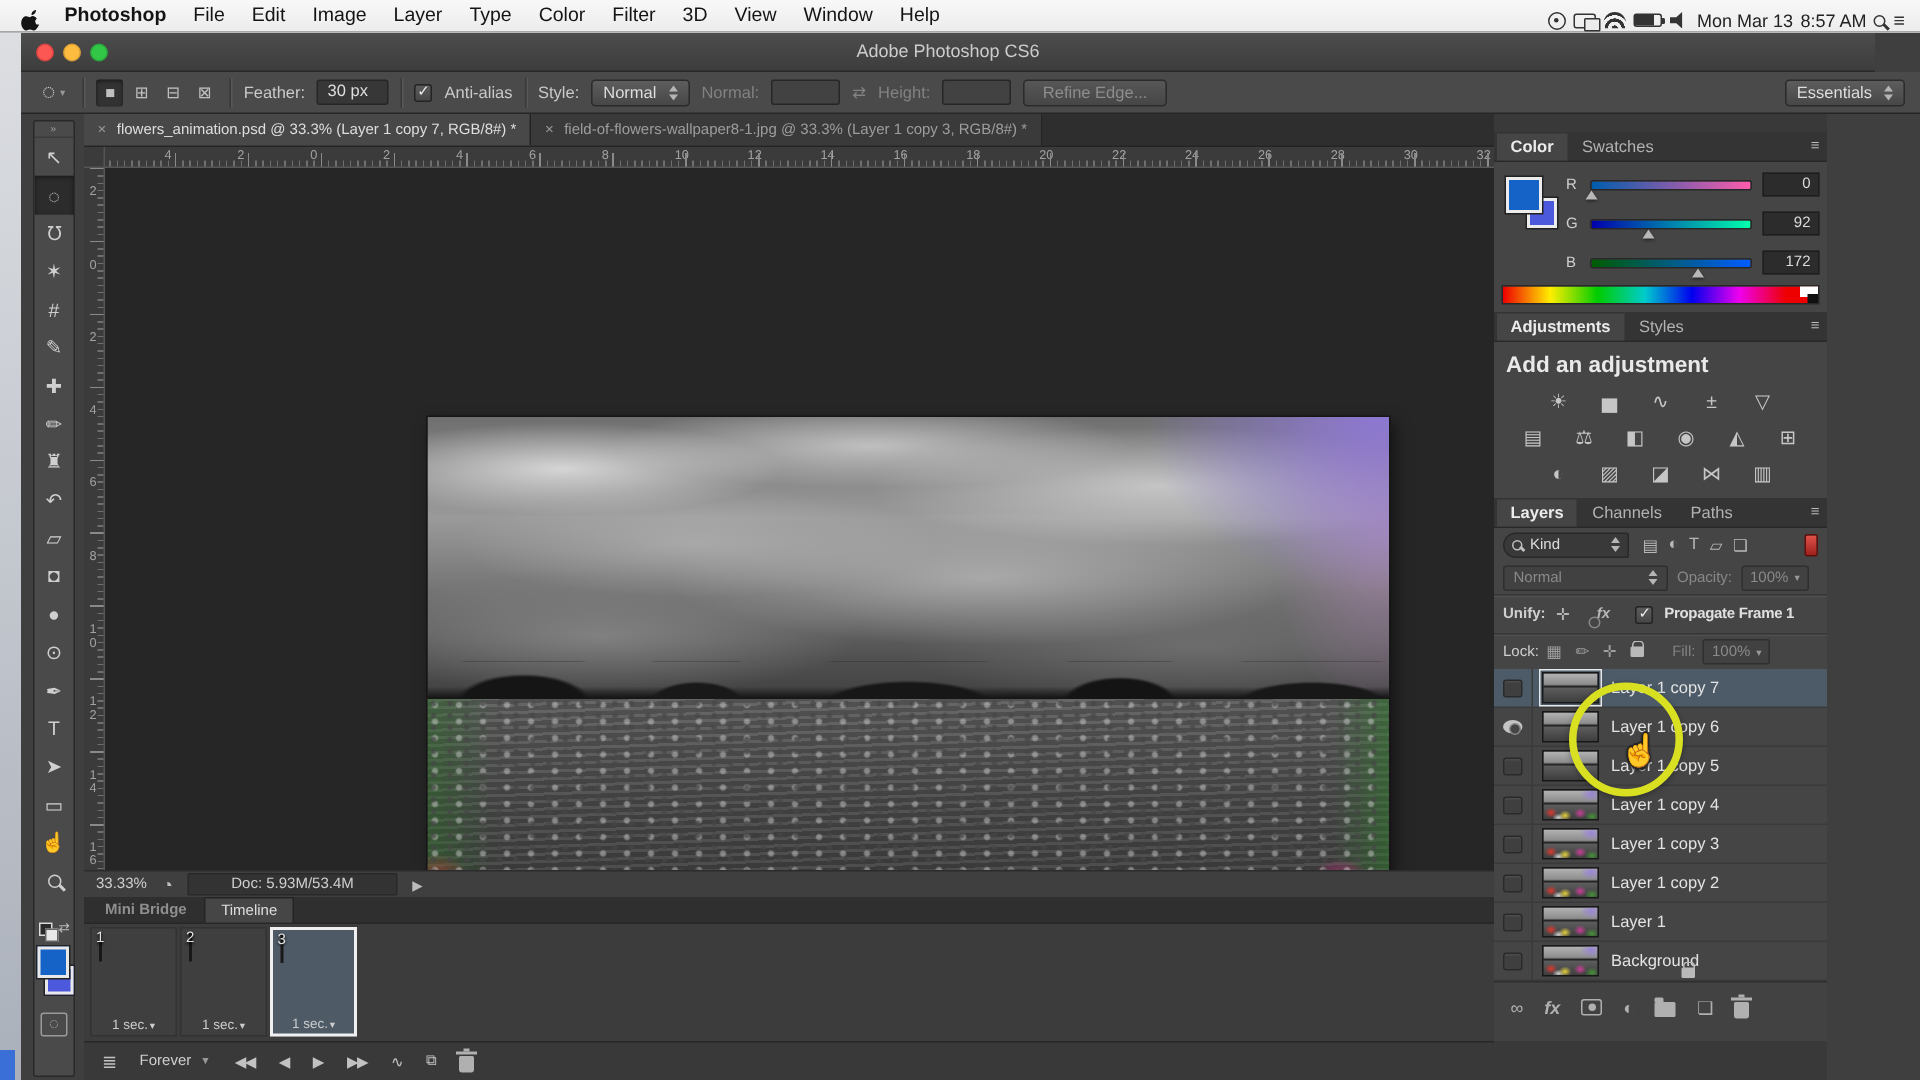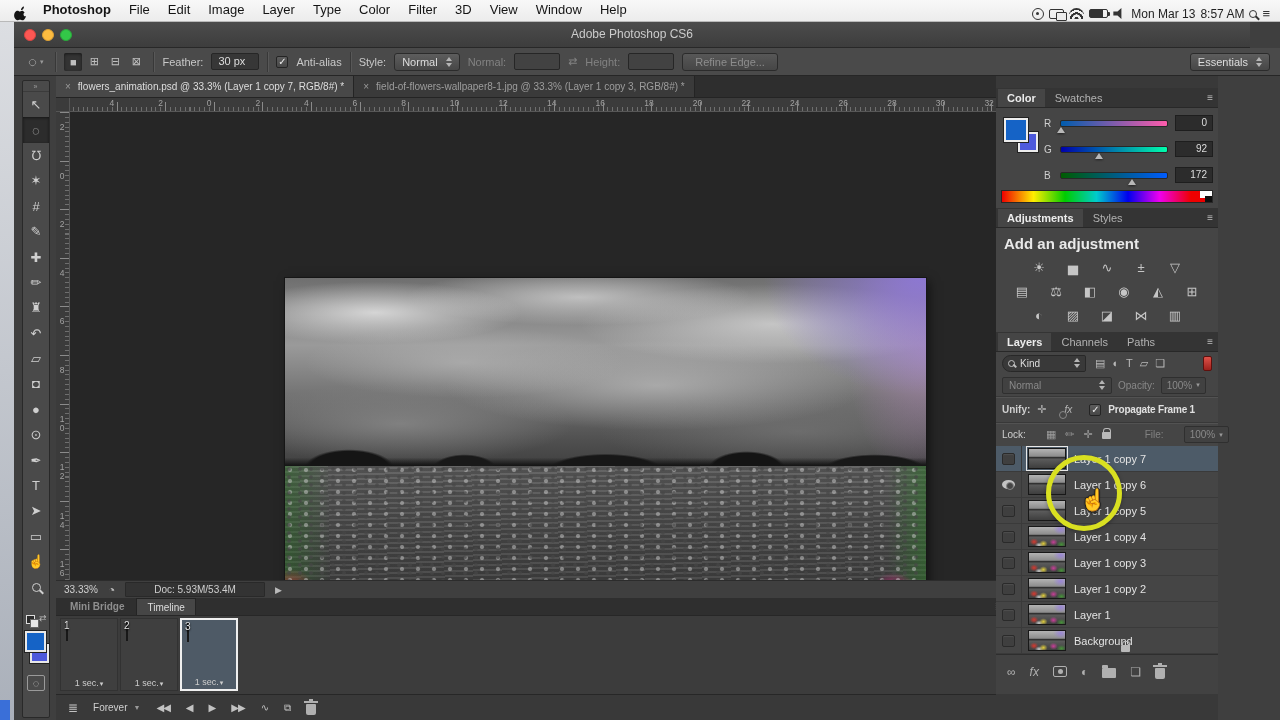--- a/index.html
+++ b/index.html
@@ -205,24 +205,24 @@
 #kind-label{font-size:10px;color:#ddd;flex:1}
 #kicons{display:flex;gap:7px;margin-left:5px}
 .kicon{font-size:11px;color:#b8b8b8}
 #red-toggle{margin-left:auto;width:9px;height:15px;background:linear-gradient(#e0524a,#9e211c);border:1px solid #5f100d;border-radius:2px}
 #blend-row{height:22px;gap:6px;color:#888;font-size:10px}
 #blend-dd{width:110px;height:17px;background:#414141;border:1px solid #2f2f2f;border-radius:2px;display:flex;align-items:center;padding:0 6px;color:#8a8a8a;font-size:10px}
 .gbox{height:17px;background:#414141;border:1px solid #2f2f2f;border-radius:2px;display:inline-flex;align-items:center;gap:4px;padding:0 5px;color:#8a8a8a;font-size:10px}
 #unify-row{height:26px;gap:7px;border-top:1px solid #383838;box-shadow:inset 0 1px 0 #525252}
 #unify-label{font-size:10px;font-weight:bold;color:#cfcfcf}
 .uicon{font-size:11px;color:#b5b5b5}
-.fx{font-style:italic;font-weight:normal;font-size:10px;color:#b5b5b5}
+.fx{font-style:italic;font-weight:bold;font-size:10px;color:#b5b5b5}
 #prop-check{margin-left:10px}
 #prop-label{font-size:10px;font-weight:bold;color:#e0e0e0;letter-spacing:-0.2px}
-#lock-row{height:24px;gap:20px;border-top:1px solid #383838;box-shadow:inset 0 1px 0 #525252}
+#lock-row{height:24px;gap:5px;border-top:1px solid #383838;box-shadow:inset 0 1px 0 #525252}
 #lock-label{font-size:10px;color:#cfcfcf}
 .lik{font-size:11px;color:#9d9d9d}
 #fill-label{margin-left:14px}
 #layers-list{background:#454545}
 .lrow{height:26px;display:flex;align-items:center;border-bottom:1px solid #3a3a3a;background:#454545;position:relative}
 .lrow.sel{background:#4d5b68}
 .viscell{width:26px;height:100%;display:flex;align-items:center;justify-content:center;border-right:1px solid #3a3a3a;flex:none}
 .visbox{width:13px;height:12px;background:#3f3f3f;border:1px solid #2a2a2a;border-radius:2px;box-shadow:inset 0 1px 1px rgba(255,255,255,.08)}
 .eye{width:13px;height:9px;background:#c4c4c4;border-radius:50%;position:relative}
 .eye::after{content:"";position:absolute;left:3.5px;top:1.5px;width:6px;height:6px;background:#454545;border:1px solid #888;border-radius:50%}
@@ -619,21 +619,21 @@
     </div>
 
     <div class="lbar" id="lock-row">
       <span id="lock-label">Lock:</span>
       <span id="lock-icons" style="display:flex;gap:9px;align-items:center">
           <span class="lik">▦</span>
           <span class="lik">✏</span>
           <span class="lik">✛</span>
           <span class="lik"><span class="lock-icon"></span></span>
         </span>
-      <span class="ob-label dim" id="fill-label" style="font-size:10px">File:</span>
+      <span class="ob-label dim" id="fill-label" style="font-size:10px">Fill:</span>
       <span class="gbox">
         <span>100%</span>
         <span class="darr">▾</span>
       </span>
     </div>
 
     <div id="layers-list">
         <div class="lrow sel">
           <span class="viscell">
             <span class="visbox"></span>

